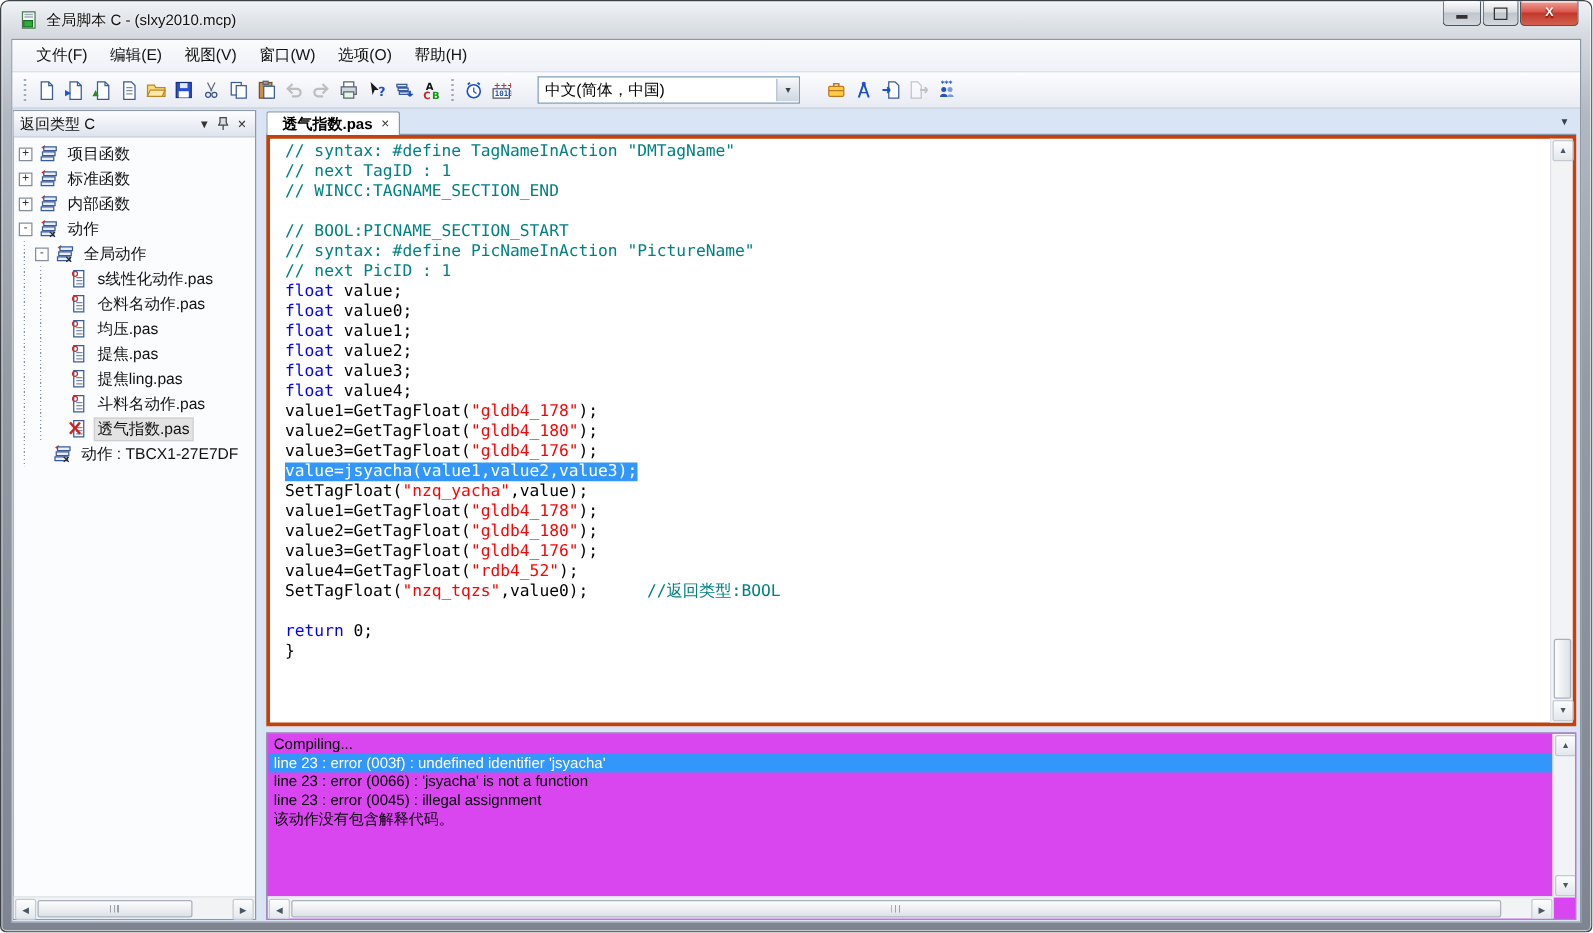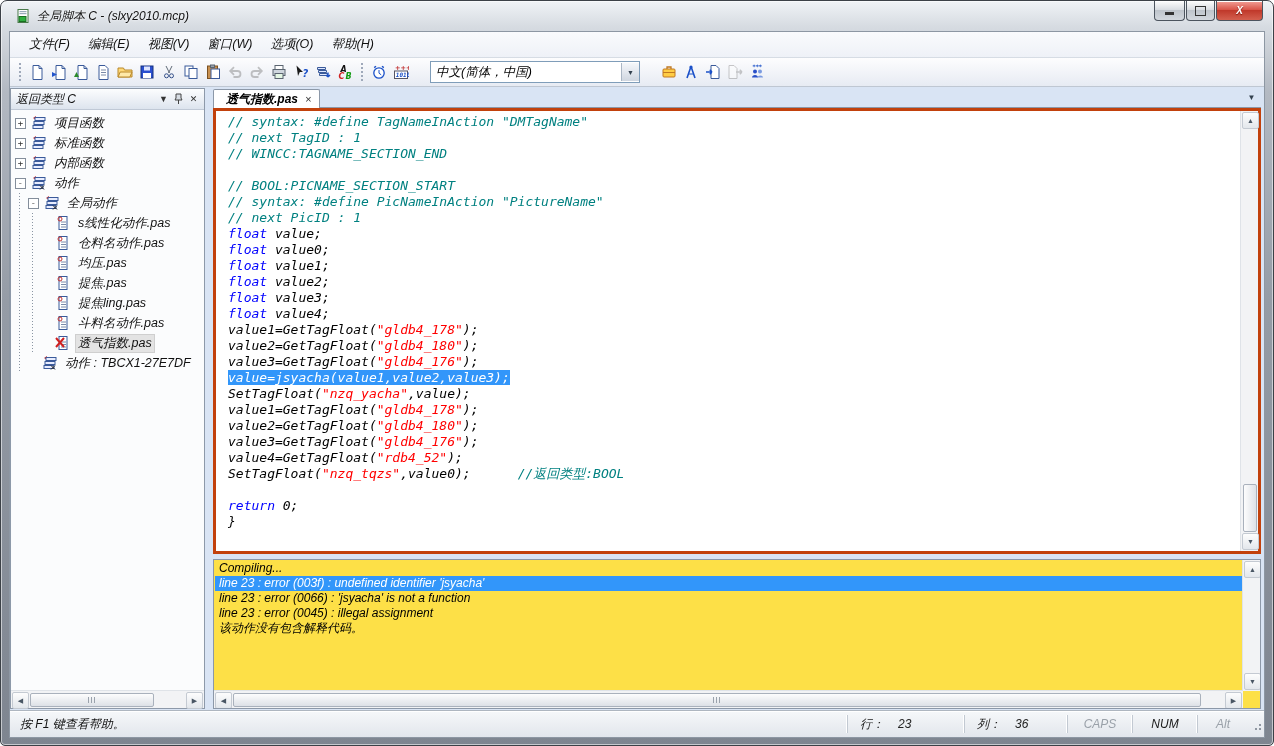--- a/index.html
+++ b/index.html
@@ -1,19 +1,19 @@
 <!DOCTYPE html>
 <html><head>
 <meta charset="utf-8">
 <style>
   html,body{margin:0;padding:0;background:#fff;}
   body{width:1274px;height:746px;position:relative;font-family:"Liberation Sans","DejaVu Sans",sans-serif;font-size:12px;color:#000;overflow:hidden;}
   .window{position:absolute;inset:0;border:1px solid #3c4147;border-radius:7px 7px 5px 5px;
     background:linear-gradient(180deg,#f0f3f6 0px,#d6dbe1 26px,#b3b9c2 90px,#959ca6 300px,#7e8590 746px);
-    box-shadow:inset 0 0 0 1px rgba(255,255,255,.55);font-style:italic;}
+    box-shadow:inset 0 0 0 1px rgba(255,255,255,.55);}
   
   .titlebar{height:30px;display:flex;align-items:center;padding:0 8px;position:relative;}
   .titlebar .app-ico{width:16px;height:16px;margin:0 6px 0 6px;}
   .title-text{font-size:12px;color:#111;text-shadow:0 0 3px #fff;}
   .winbtns{position:absolute;right:10px;top:0;display:flex;}
   .wbtn{height:19px;border:1px solid #4c545e;border-top:none;border-radius:0 0 4px 4px;
     background:linear-gradient(180deg,#fdfdfd,#d9dde2 45%,#bfc5cc 50%,#d3d8de);display:flex;align-items:center;justify-content:center;
     color:#333;font-size:10px;margin-left:1px;box-shadow:inset 0 1px 0 #fff;}
   .wbtn.min{width:29px}.wbtn.max{width:27px}
   .wbtn.close{width:45px;background:linear-gradient(180deg,#f2a198,#d9564a 45%,#c0392b 50%,#d4604f);color:#fff;font-weight:bold;text-shadow:0 1px 1px #7a1408;}
@@ -64,21 +64,21 @@
   .tab-label{font-weight:bold;font-size:12px;}
   .tab-close{margin-left:7px;font-size:11px;color:#333;}
   .strip-drop{position:absolute;right:2px;top:2px;width:15px;height:14px;display:flex;align-items:center;justify-content:center;font-size:8px;color:#33404e;}
   .editor-box{flex:1;border:3px solid #c2410c;background:#fff;display:flex;min-height:0;position:relative;}
   .code-area{flex:1;padding:3px 0 0 12px;overflow:hidden;}
   .code-line{min-height:16px;line-height:16px;font-family:"DejaVu Sans Mono",monospace;font-size:13px;white-space:pre;color:#000;}
   .cm{color:#008080}.kw{color:#0000ff}.str{color:#ff0000}.pl{color:#000}
   .sel-box{background:#3296fa;}
   .sel-box span{color:#fff !important;text-align:right;}
   .gap-v{height:5px;flex:none;}
-  .output-box{height:148px;border:1px solid #8c98a8;background:#fde047;position:relative;flex:none;overflow:hidden;}
+  .output-box{height:148px;border:1px solid #8c98a8;background:#d946ef;position:relative;flex:none;overflow:hidden;}
   .out-lines{position:absolute;left:1px;right:18px;top:1px;}
   .out-line{height:15px;line-height:15px;font-size:12px;padding-left:4px;white-space:pre;color:#000;}
   .out-line.sel{background:#3296fa;color:#fff;margin-right:-0px;}
   .out-vscroll{position:absolute;right:0;top:0;bottom:17px;width:17px;background:#f2f3f5;border-left:1px solid #dfe3e8;}
   .out-hscroll{position:absolute;left:0;right:17px;bottom:0;height:17px;background:#f2f3f5;border-top:1px solid #dfe3e8;}
   
   .statusbar{height:26px;background:linear-gradient(180deg,#f6f8fa,#e2e6ec);border-top:1px solid #aeb6c0;display:flex;align-items:center;box-shadow:inset 0 1px 0 #fff;}
   .sb-help{flex:1;padding-left:10px;font-size:12px;color:#111;}
   .sb-cell{height:18px;display:flex;align-items:center;border-left:1px solid #c2c9d2;box-shadow:-1px 0 0 #fff;padding:0 12px;font-size:12px;color:#222;}
   .sb-cell .lab{margin-right:14px;}
@@ -498,29 +498,14 @@
           </div>
           <div class="out-hscroll">
             <span class="sb-btn" style="left:0;">◀</span>
             <span class="sb-btn" style="right:0;">▶</span>
             <span class="sb-thumb h grip" style="left:19px;right:42px;"></span>
           </div>
         </div>
       </div>
     </div>
 
-    <div class="statusbar">
-      <span class="sb-help">按 F1 键查看帮助。</span>
-      <span class="sb-cell" style="width:92px;">
-        <span class="lab">行：</span>
-        <span>23</span>
-      </span>
-      <span class="sb-cell" style="width:78px;">
-        <span class="lab">列：</span>
-        <span>36</span>
-      </span>
-      <span class="sb-cell sb-ind">CAPS</span>
-      <span class="sb-cell sb-ind on">NUM</span>
-      <span class="sb-cell sb-ind" style="width:26px;">Alt</span>
-      <span class="resize-grip"></span>
-    </div>
   </div>
 </div>
 
 </body></html>

